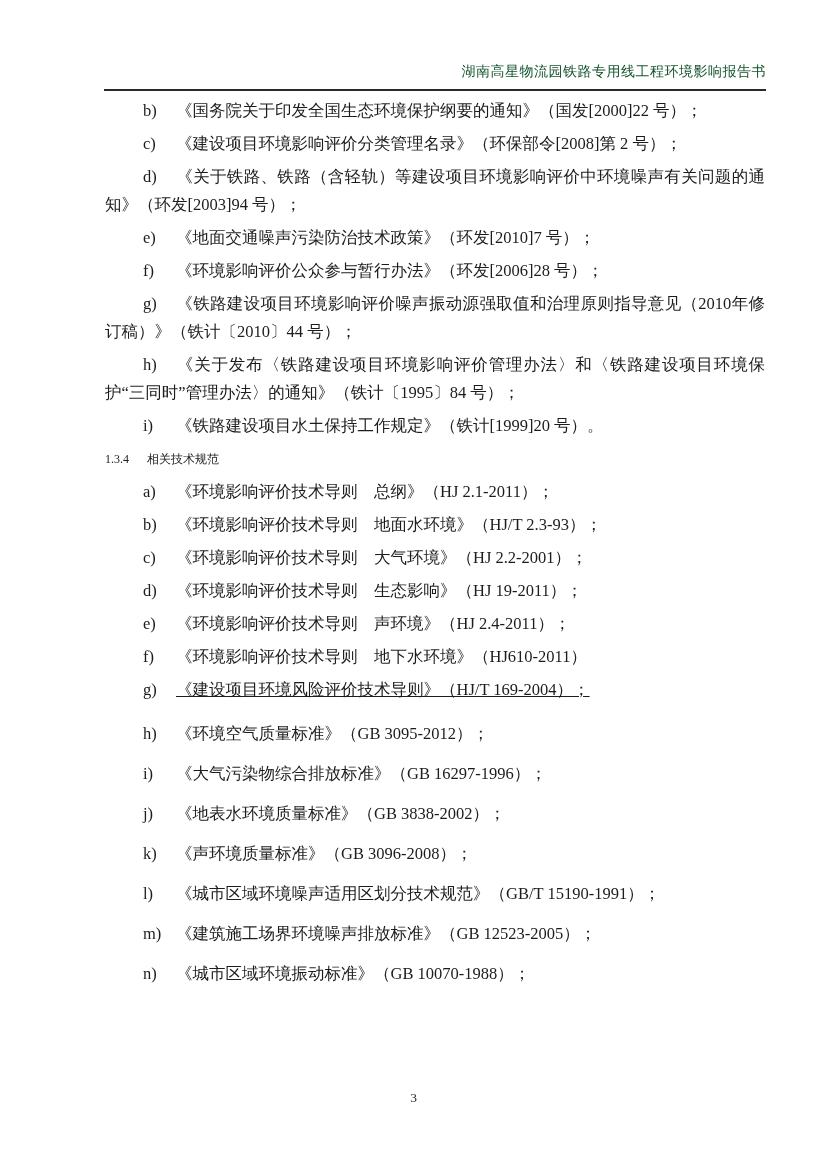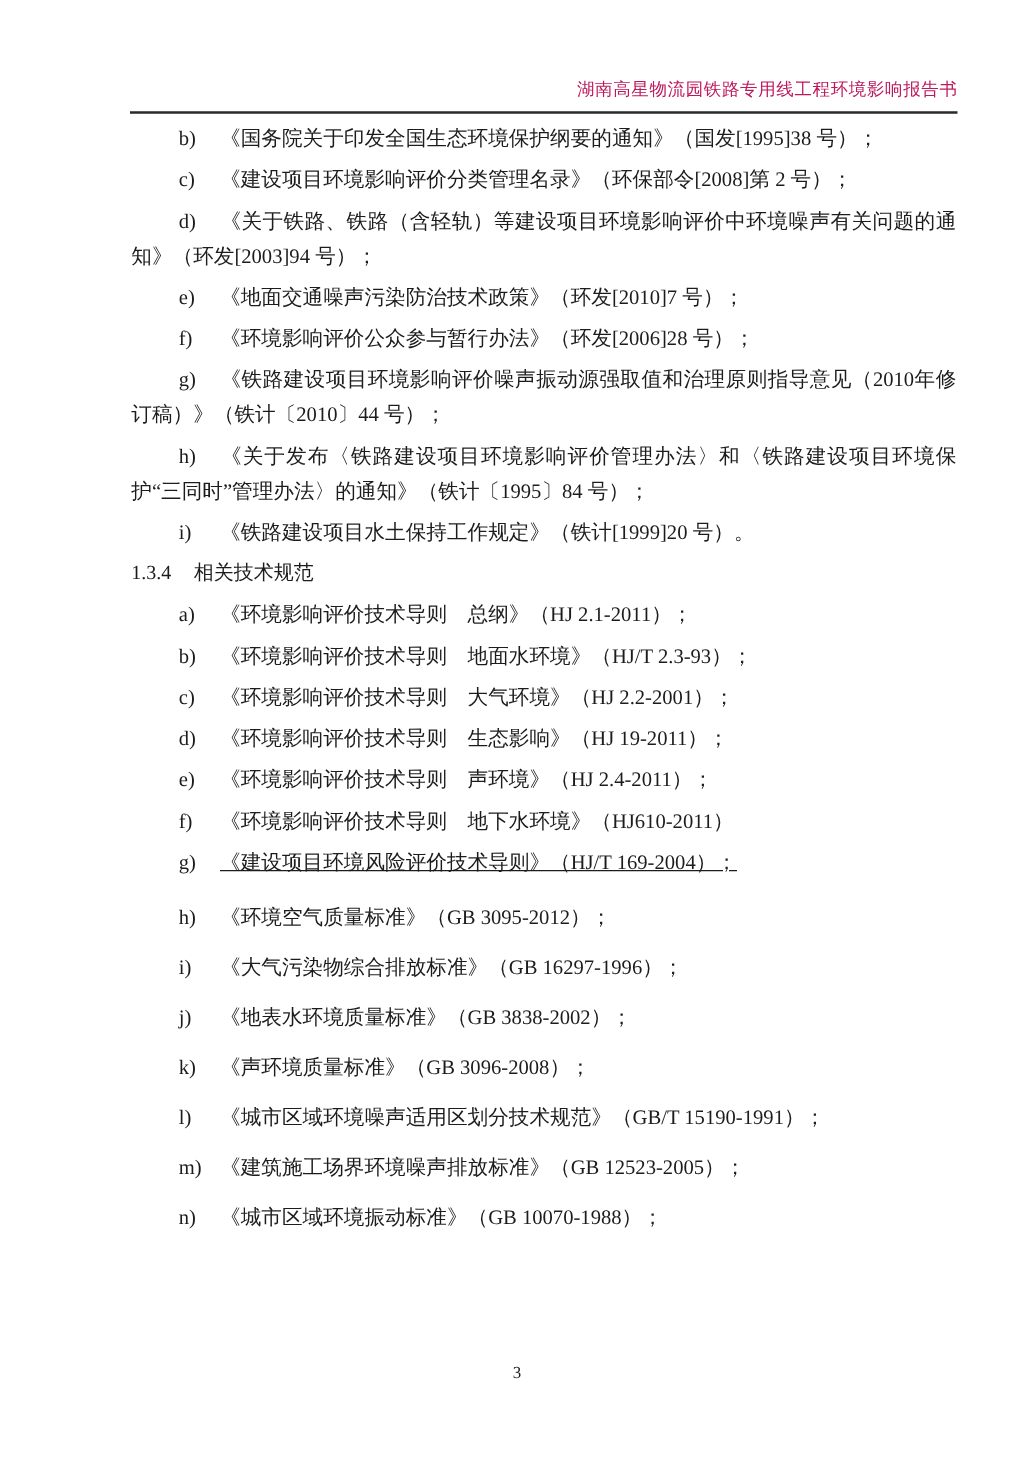--- a/index.html
+++ b/index.html
@@ -14,21 +14,21 @@
     overflow: hidden;
   }
   .header {
     position: absolute;
     top: 63px;
     left: 105px;
     width: 661px;
     text-align: right;
     font-size: 14px;
     letter-spacing: 0.5px;
-    color: #be185d;
+    color: #14532d;
     white-space: nowrap;
   }
   .rule {
     position: absolute;
     top: 89px;
     left: 104px;
     width: 662px;
     height: 0;
     border-top: 2px solid #2a2a2a;
   }
@@ -47,21 +47,21 @@
   }
   p.item .lbl {
     display: inline-block;
     width: 33px;
     text-indent: 0;
   }
   p.item.sp { margin-bottom: 12px; }   
   p.item.spg { margin-bottom: 16px; text-decoration: underline; }  
   h2.sec {
     margin: 0 0 5px 0;
-    font-size: 16px;
+    font-size: 12px;
     font-weight: normal;
     line-height: 28px;
   }
   h2.sec .sec-num { margin-right: 18px; }
   .footer {
     position: absolute;
     top: 1090px;
     left: 0;
     width: 827px;
     text-align: center;
@@ -72,21 +72,21 @@
 </head>
 <body>
 
 <div class="page">
 
   <div class="header">湖南高星物流园铁路专用线工程环境影响报告书</div>
   <div class="rule"></div>
 
   <div class="content">
 
-    <p class="item"><span class="lbl">b)</span><span>《国务院关于印发全国生态环境保护纲要的通知》（国发[1995]38 号）；</span></p>
+    <p class="item"><span class="lbl">b)</span><span>《国务院关于印发全国生态环境保护纲要的通知》（国发[2000]22 号）；</span></p>
     <p class="item"><span class="lbl">c)</span><span>《建设项目环境影响评价分类管理名录》（环保部令[2008]第 2 号）；</span></p>
     <p class="item"><span class="lbl">d)</span><span>《关于铁路、铁路（含轻轨）等建设项目环境影响评价中环境噪声有关问题的通知》（环发[2003]94 号）；</span></p>
     <p class="item"><span class="lbl">e)</span><span>《地面交通噪声污染防治技术政策》（环发[2010]7 号）；</span></p>
     <p class="item"><span class="lbl">f)</span><span>《环境影响评价公众参与暂行办法》（环发[2006]28 号）；</span></p>
     <p class="item"><span class="lbl">g)</span><span>《铁路建设项目环境影响评价噪声振动源强取值和治理原则指导意见（2010年修订稿）》（铁计〔2010〕44 号）；</span></p>
     <p class="item"><span class="lbl">h)</span><span>《关于发布〈铁路建设项目环境影响评价管理办法〉和〈铁路建设项目环境保护“三同时”管理办法〉的通知》（铁计〔1995〕84 号）；</span></p>
     <p class="item"><span class="lbl">i)</span><span>《铁路建设项目水土保持工作规定》（铁计[1999]20 号）。</span></p>
 
     <h2 class="sec"><span class="sec-num">1.3.4</span><span>相关技术规范</span></h2>
 

